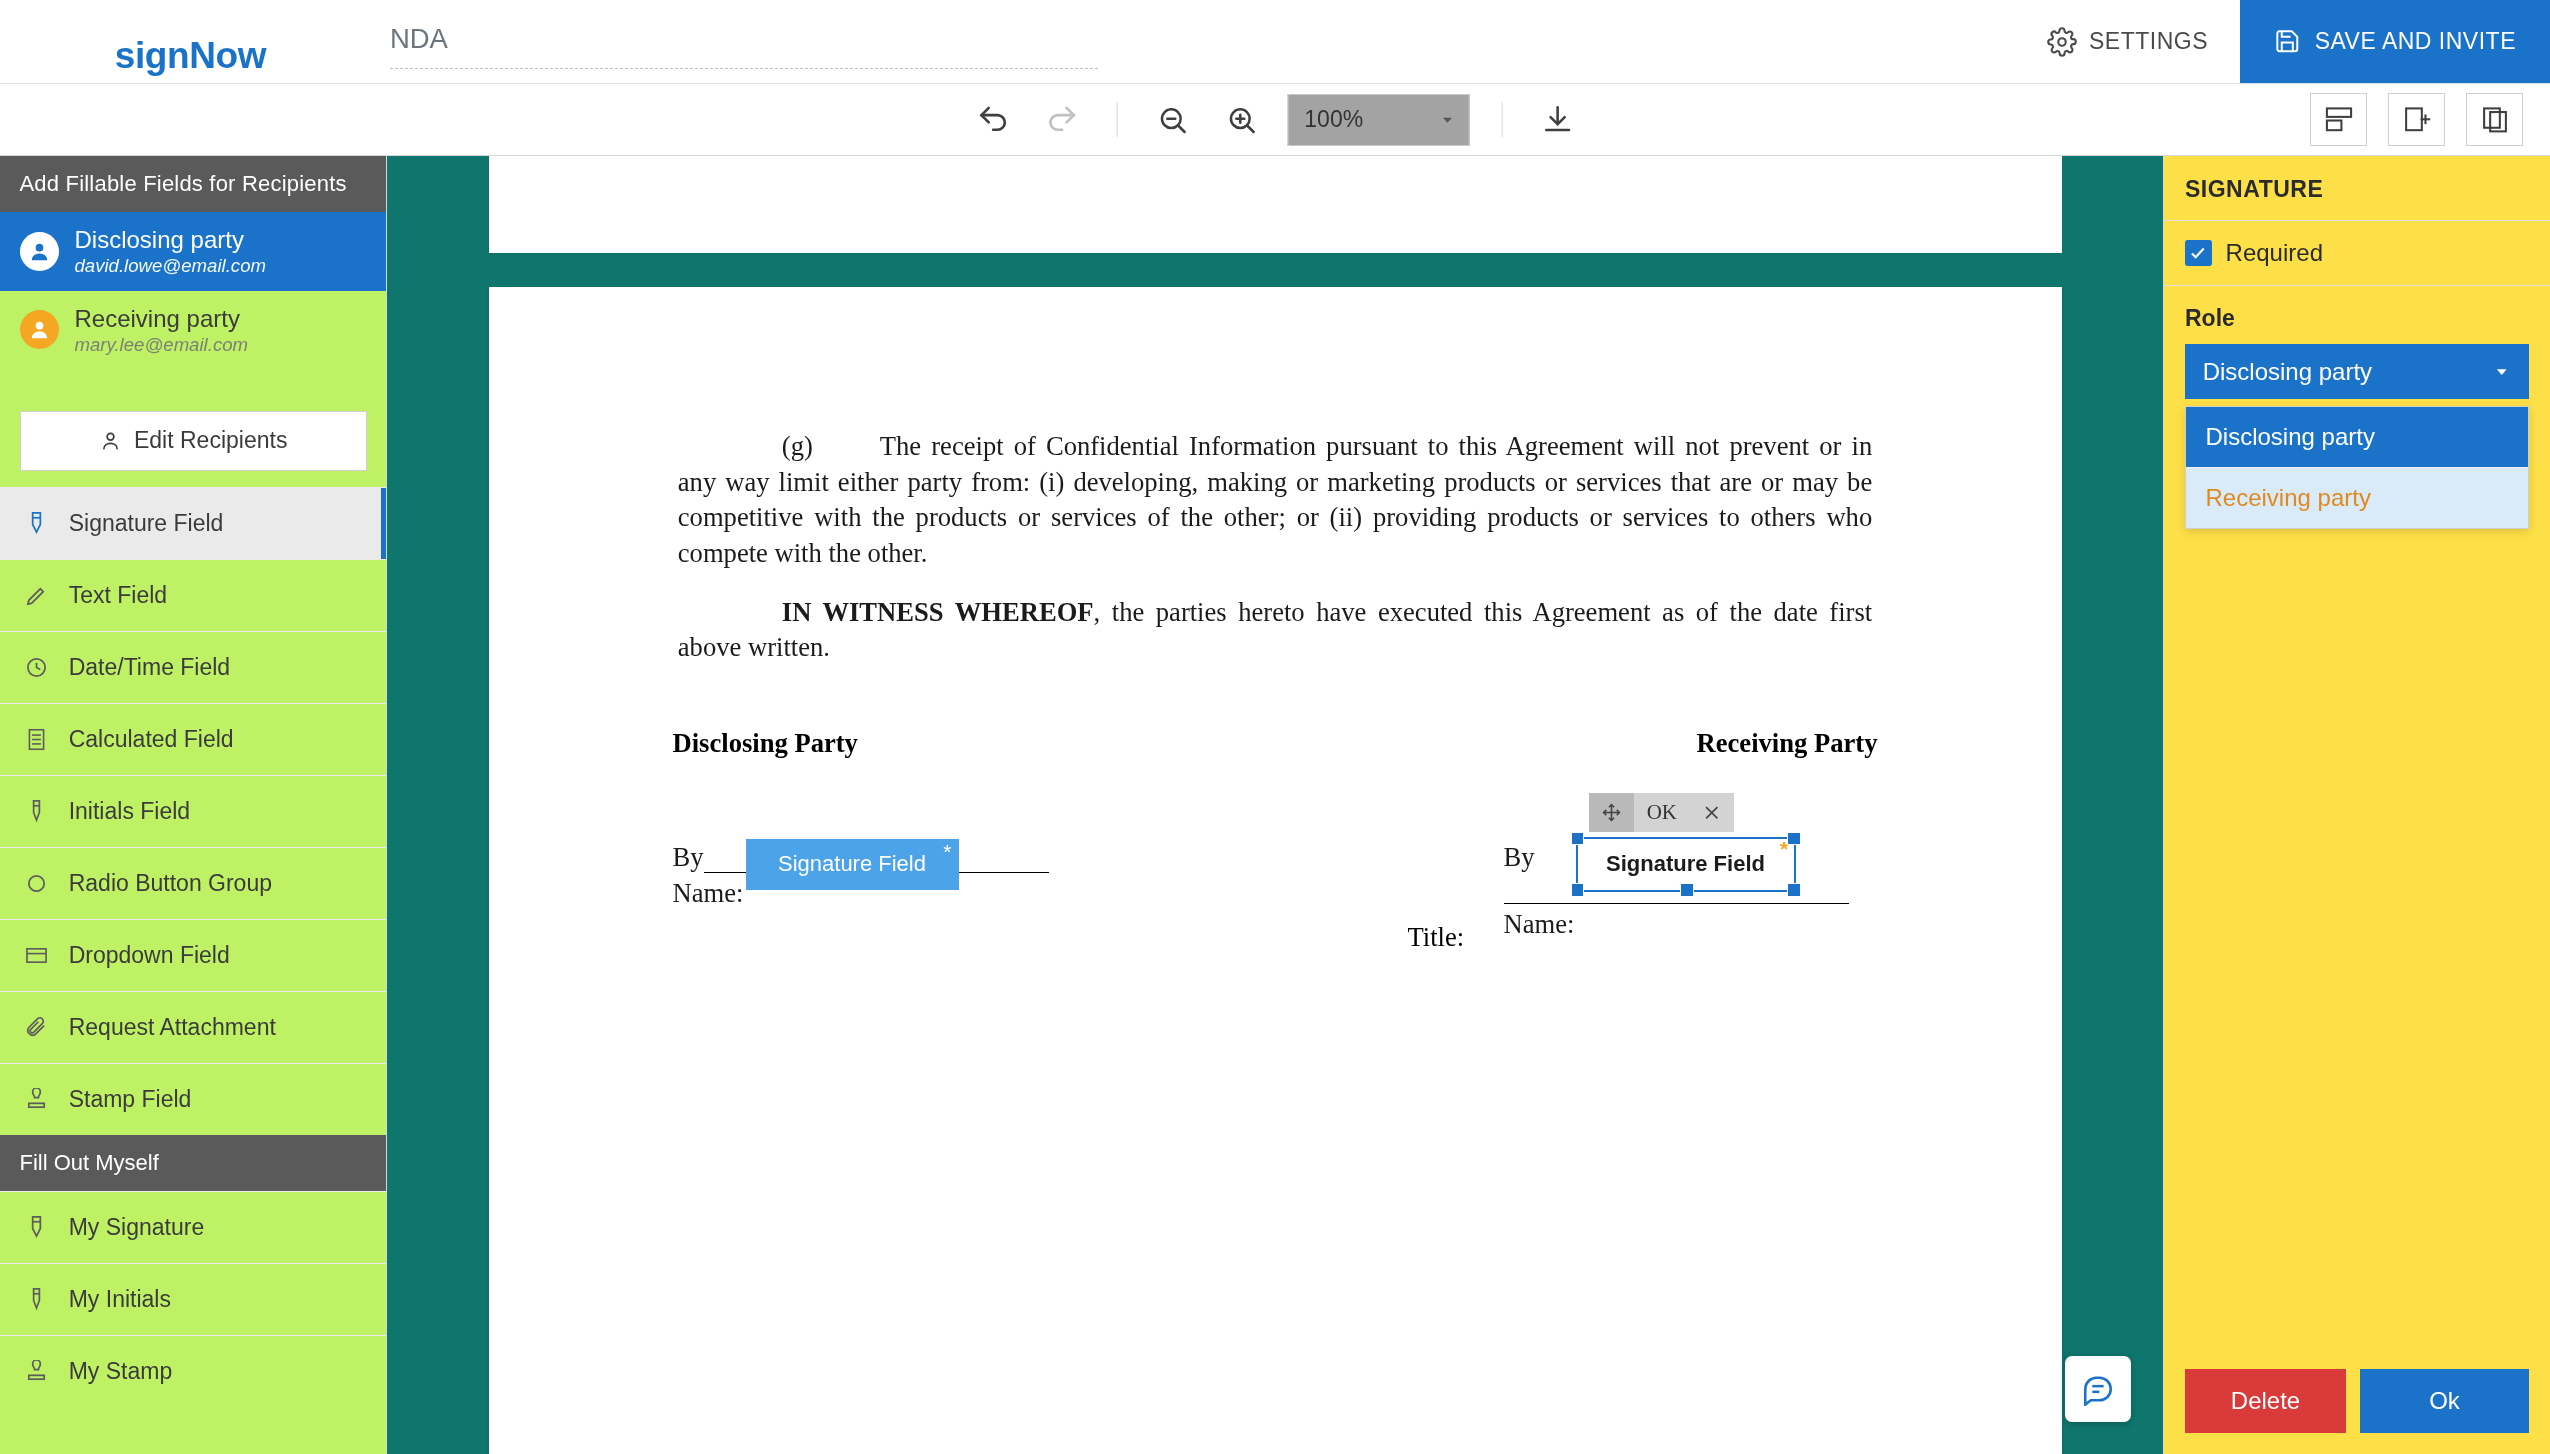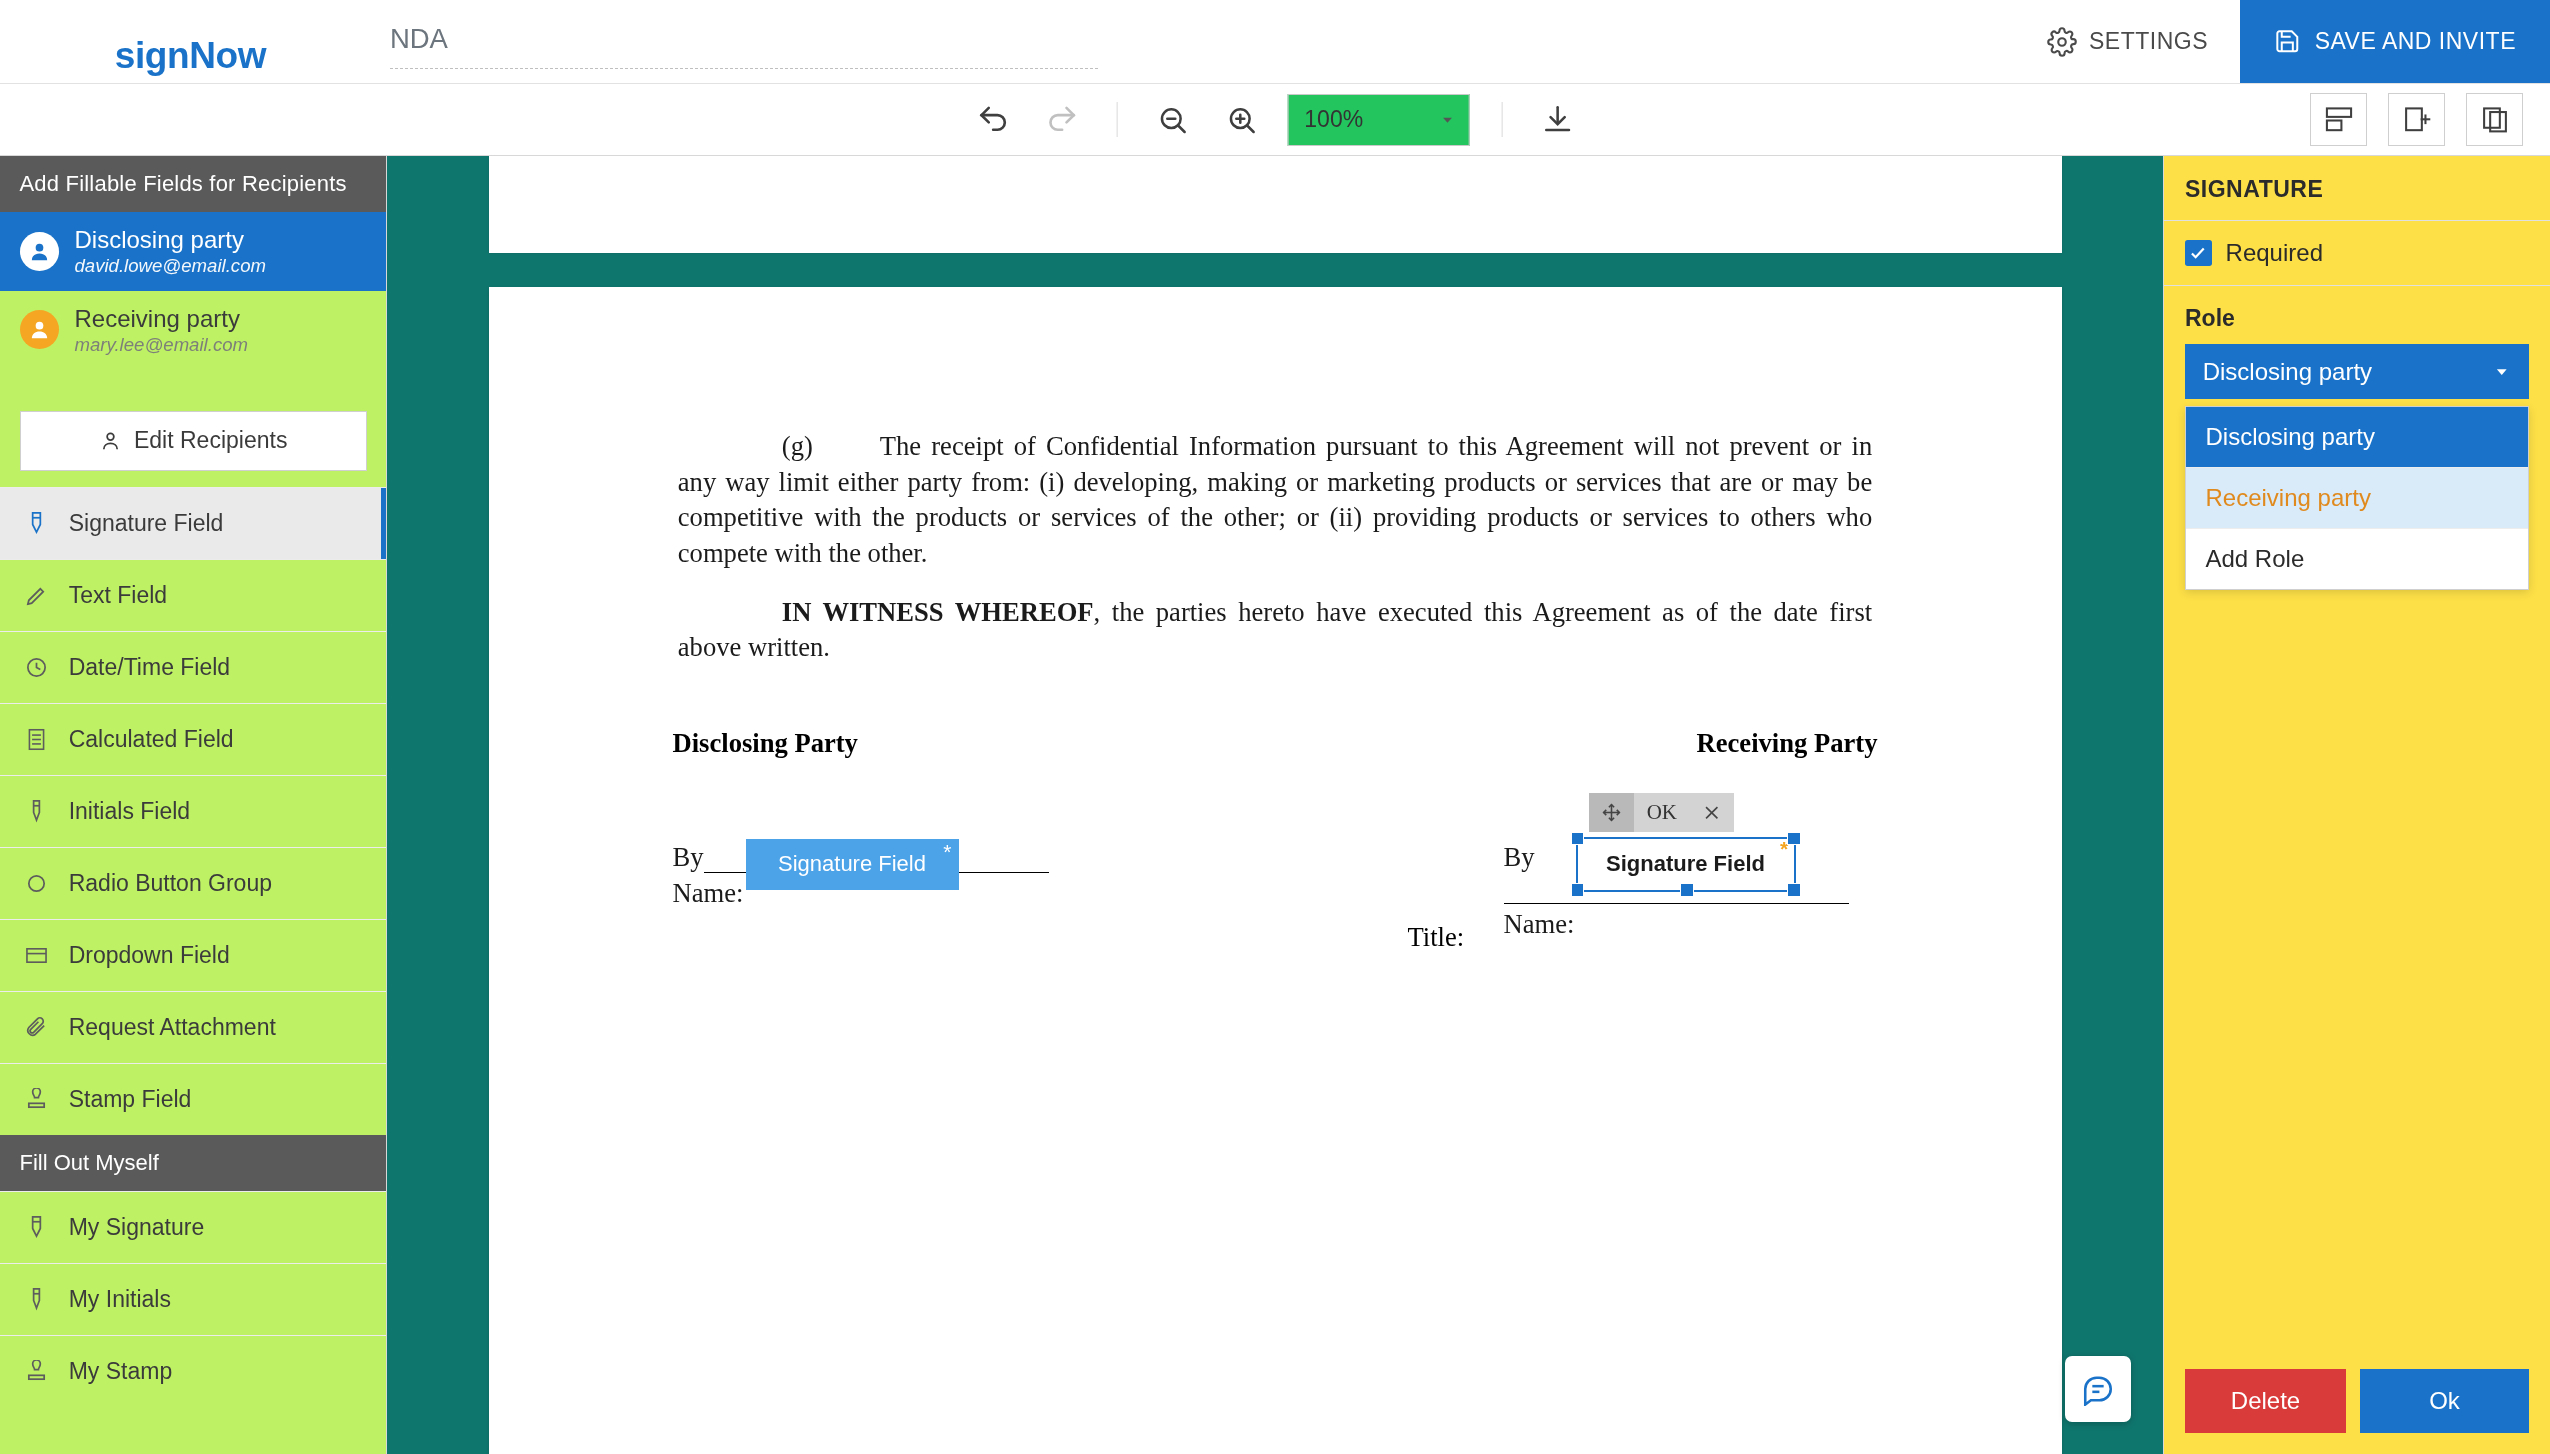--- a/index.html
+++ b/index.html
@@ -108,21 +108,21 @@
     align-items: center;
     justify-content: center;
     color: #3f3f3f;
     cursor: pointer;
   }
   .tb-icon.disabled { color: #c0c0c0; }
   .zoom-select {
     width: 152px;
     height: 50px;
     border: 0.9px solid #c9c9c9;
-    background: #22c55e;
+    background: #a3a3a3;
     display: flex;
     align-items: center;
     justify-content: space-between;
     padding: 0 12.4px 0 16px;
     font-size: 23px;
     color: #333;
     cursor: pointer;
   }
   .sep {
     width: 0.9px;
@@ -873,21 +873,20 @@
         <span>
           <svg width="19.5" height="19.5" viewBox="0 0 24 24" fill="#ffffff">
               <polygon points="6,9 18,9 12,16"></polygon>
             </svg>
         </span>
       </div>
 
       <div class="dropdown">
         <div class="dd-item sel">Disclosing party</div>
         <div class="dd-item hl">Receiving party</div>
-        <div class="dd-item">Add Role</div>
       </div>
 
       <div class="rp-footer">
         <div class="btn-delete">Delete</div>
         <div class="btn-ok">Ok</div>
       </div>
     </div>
 
   </div>
 </div>

